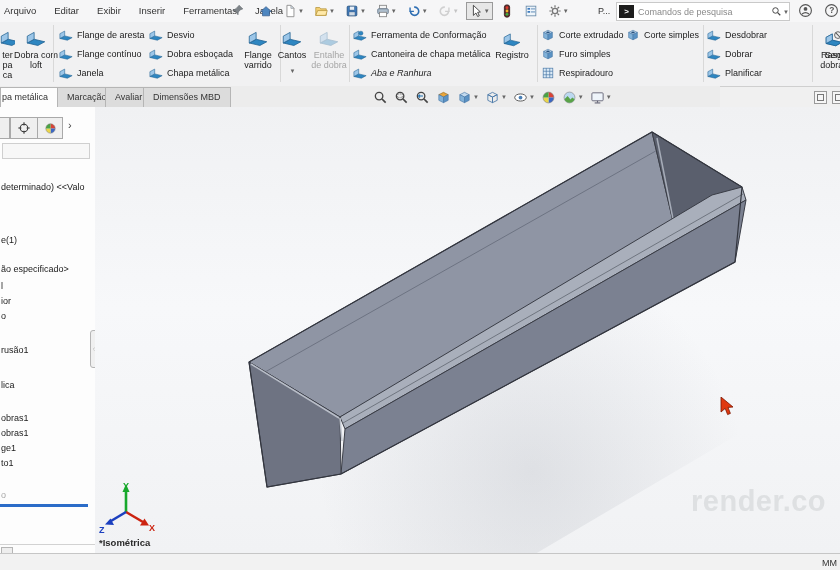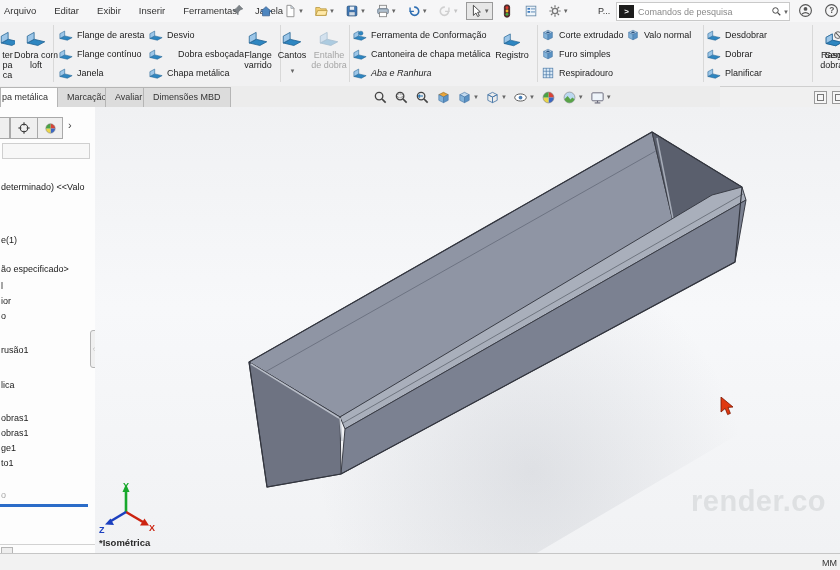--- a/index.html
+++ b/index.html
@@ -247,21 +247,21 @@
   <div class="col" id="col-flange2" style="left:149px">
       <div class="lrow" style="top: 4px;">
         <span class="ic">
           <svg width="14" height="14" viewBox="0 0 16 16">
             <path d="M1 12 L6.5 9 L15 11 L9.5 14 Z" fill="#2e86c1" stroke="#1b5e8f" stroke-width=".6"></path>
                 <path d="M1 12 L1 6.5 L6.5 3.5 L6.5 9 Z" fill="#9cc6e8" stroke="#1b5e8f" stroke-width=".6"></path>
           </svg>
         </span>
         <span>Desvio</span>
       </div>
-      <div class="lrow" style="top: 23px; gap: 11px;">
+      <div class="lrow" style="top: 23px;">
         <span class="ic">
           <svg width="14" height="14" viewBox="0 0 16 16">
             <path d="M1 12 L6.5 9 L15 11 L9.5 14 Z" fill="#2e86c1" stroke="#1b5e8f" stroke-width=".6"></path>
                 <path d="M1 12 L1 6.5 L6.5 3.5 L6.5 9 Z" fill="#9cc6e8" stroke="#1b5e8f" stroke-width=".6"></path>
           </svg>
         </span>
         <span>Dobra esboçada</span>
       </div>
       <div class="lrow" style="top: 42px;">
         <span class="ic">
@@ -387,21 +387,21 @@
   <div class="col" id="col-cut2" style="left:626px">
       <div class="lrow" style="top: 4px;">
         <span class="ic">
           <svg width="14" height="14" viewBox="0 0 16 16">
             <path d="M3 5 L8 2.5 L13 5 L8 7.5 Z" fill="#c3daee" stroke="#4a79a8" stroke-width=".7"></path>
                 <path d="M3 5 L8 7.5 L8 13.5 L3 11 Z" fill="#82b2d9" stroke="#4a79a8" stroke-width=".7"></path>
                 <path d="M13 5 L8 7.5 L8 13.5 L13 11 Z" fill="#5a92c4" stroke="#4a79a8" stroke-width=".7"></path>
             <ellipse cx="8" cy="5" rx="2" ry="1" fill="#27527f"></ellipse>
           </svg>
         </span>
-        <span>Valo normal</span>
+        <span>Corte simples</span>
       </div>
     </div>
   <div class="rsep" style="left:703px"></div>
   <div class="col" id="col-fold" style="left:707px">
       <div class="lrow" style="top: 4px;">
         <span class="ic">
           <svg width="14" height="14" viewBox="0 0 16 16">
             <path d="M1 12 L6.5 9 L15 11 L9.5 14 Z" fill="#2e86c1" stroke="#1b5e8f" stroke-width=".6"></path>
                 <path d="M1 12 L1 6.5 L6.5 3.5 L6.5 9 Z" fill="#9cc6e8" stroke="#1b5e8f" stroke-width=".6"></path>
           </svg>

